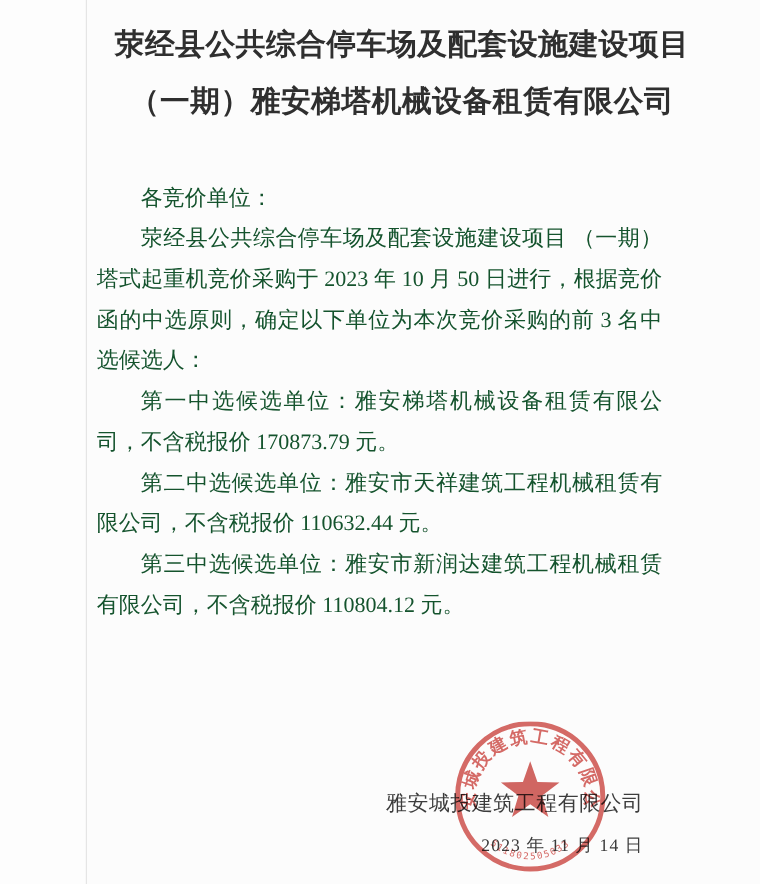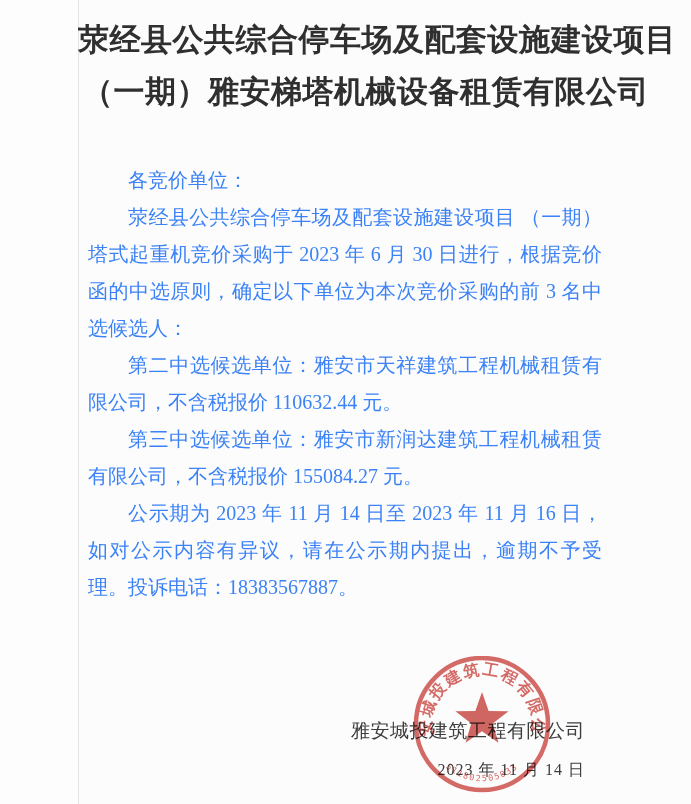--- a/index.html
+++ b/index.html
@@ -27,35 +27,35 @@
     width: 1px; height: 100%;
     background: #e3e3e3;
   }
   .title-block {
     position: absolute;
     left: 78px; top: 14px;
     width: 575px;
     text-align: center;
   }
   .title-line {
-    font-size: 31px;
+    font-size: 27px;
     font-weight: bold;
     color: #2f2f2f;
     line-height: 52px;
     letter-spacing: 0.5px;
     white-space: nowrap;
   }
   .body-block {
     position: absolute;
     left: 88px; top: 162px;
     width: 514px;
     font-size: 20px;
     line-height: 37px;
     text-align: justify;
-    color: #3b82f6;
+    color: #14532d;
   }
   .body-block p {
     text-indent: 2em;
     margin: 0;
   }
   .signature-block {
     position: absolute;
     right: 106px; top: 719px;
     text-align: right;
     color: #3c3c3c;
@@ -99,24 +99,24 @@
   <div class="left-strip"></div>
   <div class="fold-line"></div>
 
   <div class="title-block">
     <div class="title-line">荥经县公共综合停车场及配套设施建设项目</div>
     <div class="title-line">（一期）雅安梯塔机械设备租赁有限公司</div>
   </div>
 
   <div class="body-block">
     <p>各竞价单位：</p>
-    <p>荥经县公共综合停车场及配套设施建设项目 （一期）塔式起重机竞价采购于 2023 年 6 月 30 日进行，根据竞价函的中选原则，确定以下单位为本次竞价采购的前 3 名中选候选人：</p>
+    <p>荥经县公共综合停车场及配套设施建设项目 （一期）塔式起重机竞价采购于 2023 年 10 月 50 日进行，根据竞价函的中选原则，确定以下单位为本次竞价采购的前 3 名中选候选人：</p>
+    <p>第一中选候选单位：雅安梯塔机械设备租赁有限公司，不含税报价 170873.79 元。</p>
     <p>第二中选候选单位：雅安市天祥建筑工程机械租赁有限公司，不含税报价 110632.44 元。</p>
-    <p>第三中选候选单位：雅安市新润达建筑工程机械租赁有限公司，不含税报价 155084.27 元。</p>
-    <p>公示期为 2023 年 11 月 14 日至 2023 年 11 月 16 日，如对公示内容有异议，请在公示期内提出，逾期不予受理。投诉电话：18383567887。</p>
+    <p>第三中选候选单位：雅安市新润达建筑工程机械租赁有限公司，不含税报价 110804.12 元。</p>
   </div>
 
   <div class="signature-block">
     <div class="signature-company">雅安城投建筑工程有限公司</div>
     <div class="signature-date">2023 年 11 月 14 日</div>
   </div>
 
   <svg class="seal" viewBox="-70 -70 140 140" xmlns="http://www.w3.org/2000/svg">
     <defs>
       <path id="seal-top-arc" d="M -47.9 17.4 A 51 51 0 1 1 47.9 17.4" fill="none"></path>

